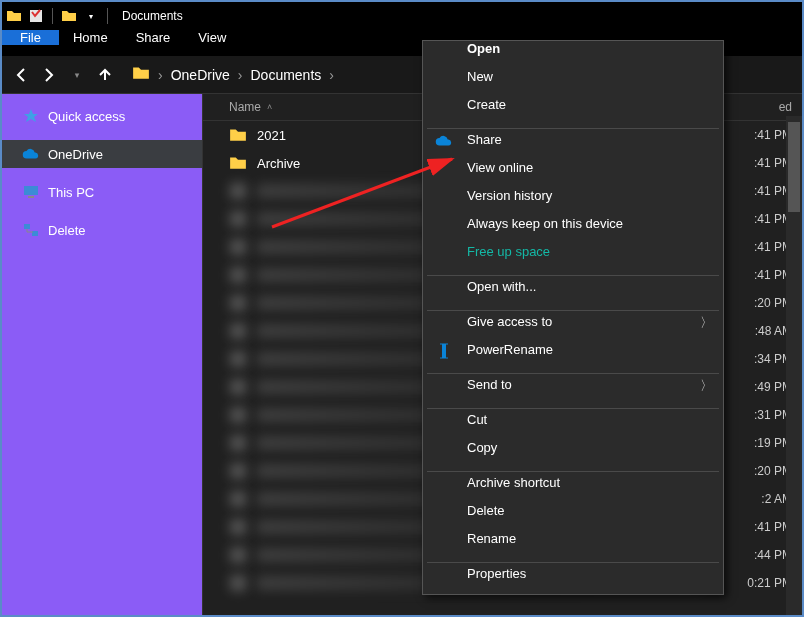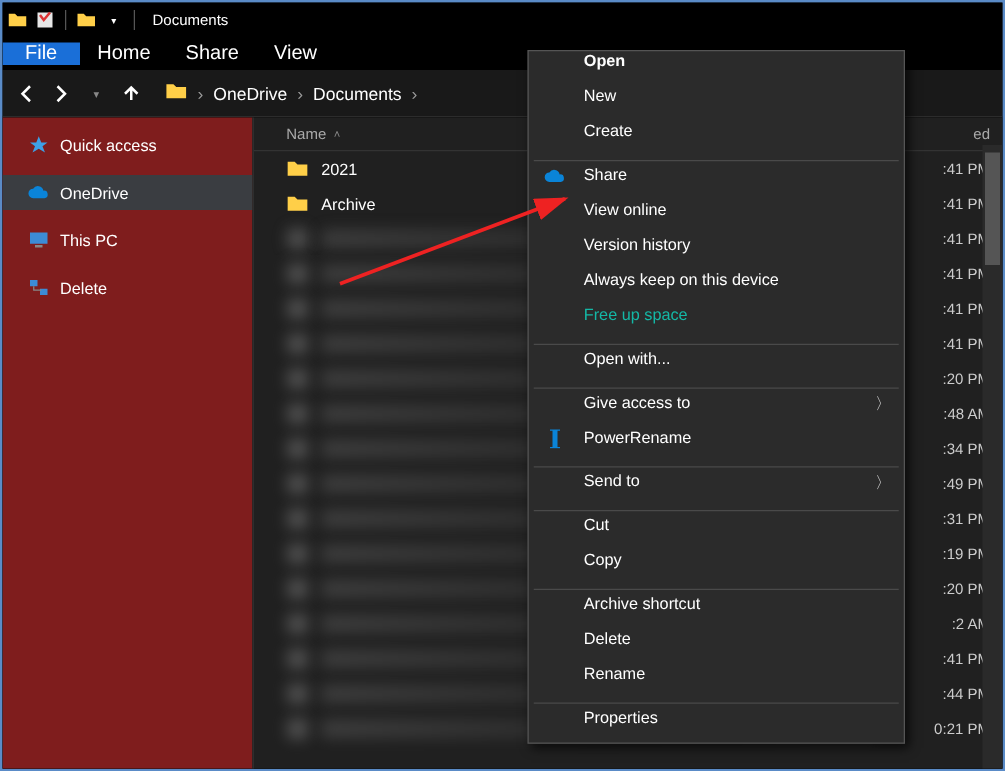--- a/index.html
+++ b/index.html
@@ -5,35 +5,35 @@
   * { box-sizing: border-box; margin: 0; padding: 0; font-family: "Segoe UI", Arial, sans-serif; }
   body { width: 804px; height: 617px; background: #000; overflow: hidden; position: relative; border: 2px solid #5a8bc7; }
   
   
   .titlebar { height: 28px; background: #000; display: flex; align-items: center; padding: 0 4px; gap: 6px; color: #fff; font-size: 12px; }
   .titlebar .tb-icon { width: 16px; height: 16px; display: inline-flex; align-items: center; justify-content: center; }
   .titlebar .tb-sep { border-left: 1px solid #555; height: 16px; margin: 0 2px; }
   .titlebar .tb-title { margin-left: 6px; }
   
   
-  .ribbon { height: 26px; background: #000; display: flex; align-items: center; color: #fff; font-size: 16px; }
+  .ribbon { height: 26px; background: #000; display: flex; align-items: flex-start; color: #fff; font-size: 13px; }
   .ribbon .tab { padding: 0 14px; display: flex; align-items: center; cursor: default; }
   .ribbon .tab.file { background: #1a6fd8; color: #fff; padding: 0 18px; }
   
   
   .navbar { height: 38px; background: #191919; display: flex; align-items: center; padding: 0 8px; gap: 6px; color: #fff; font-size: 14px; border-bottom: 1px solid #333; }
   .nav-arrow { width: 22px; height: 22px; display: inline-flex; align-items: center; justify-content: center; }
   .nav-arrow svg { stroke: #fff; }
   .breadcrumb { display: flex; align-items: center; gap: 8px; margin-left: 10px; flex: 1; }
   .breadcrumb .crumb { color: #fff; }
   .breadcrumb .chev { color: #999; }
   
   
   .main { display: flex; height: calc(617px - 28px - 26px - 38px - 4px); background: #000; }
-  .sidebar { width: 200px; background: #7f1d1d; padding: 8px 0; color: #fff; font-size: 13px; }
+  .sidebar { width: 200px; background: #8b5cf6; padding: 8px 0; color: #fff; font-size: 13px; }
   .sidebar .navitem { display: flex; align-items: center; gap: 8px; padding: 5px 10px 5px 20px; cursor: default; }
   .sidebar .navitem.selected { background: #3a3d41; }
   .sidebar .navitem .navicon { width: 18px; height: 18px; display: inline-flex; align-items: center; justify-content: center; }
   .sidebar .navspace { height: 10px; }
   
   .content { flex: 1; position: relative; background: #202020; color: #fff; font-size: 13px; overflow: hidden; border-left: 1px solid #333;}
   .colheader { display: flex; padding: 6px 10px 6px 26px; color: #aaa; font-size: 12px; border-bottom: 1px solid #333; }
   .colheader .ch-name { flex: 1; display:flex; align-items:center; gap:6px;}
   .colheader .ch-chev { font-size:9px; color:#888;}
   .filelist { position: relative; }

